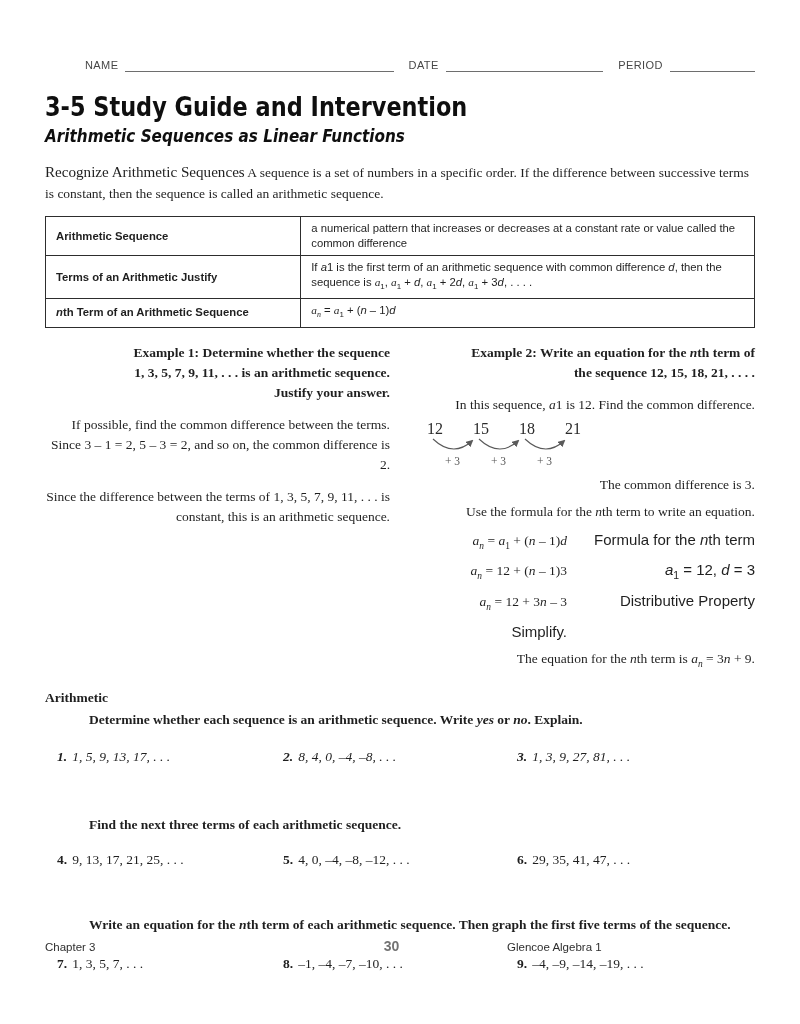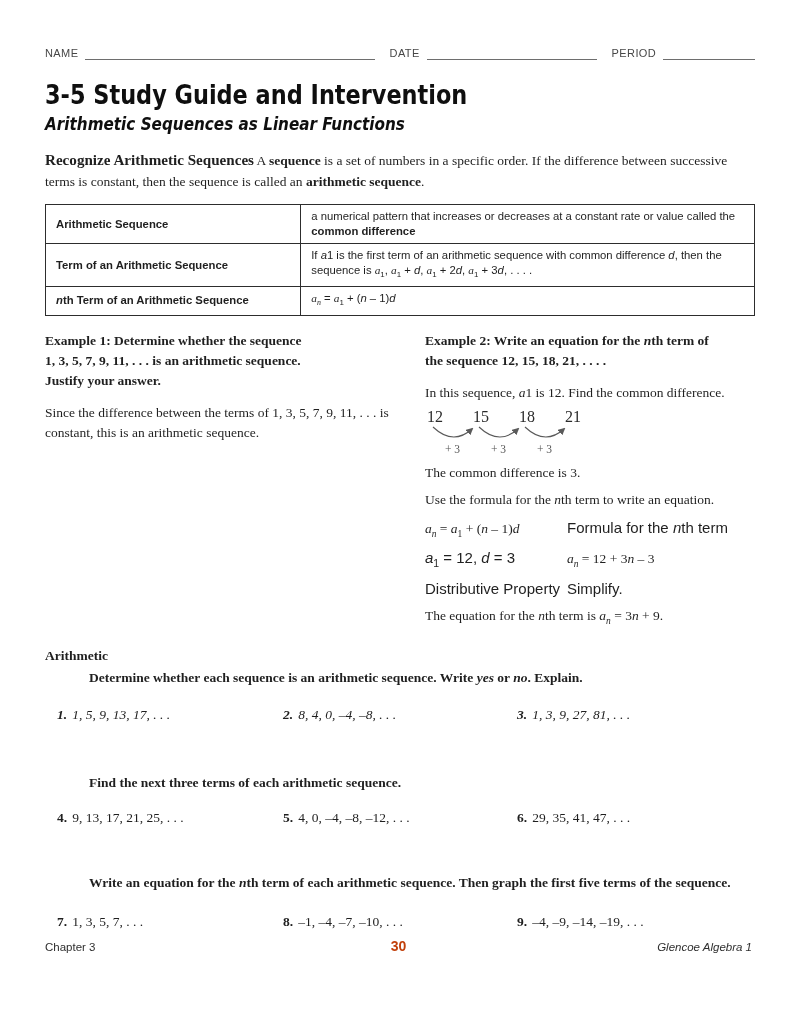--- a/index.html
+++ b/index.html
@@ -8,32 +8,32 @@
     position: relative;
     width: 800px; height: 1024px;
     background: #ffffff;
     font-family: "Liberation Serif", serif;
     color: #1f1f1f;
     overflow: hidden;
   }
   .content { padding: 0 45px; }
 
   
-  .b { font-weight: 700; }
+  .b { font-weight: 400; }
   .i { font-style: italic; }
   .lead { font-size: 1.12em; }
   .sub { font-size: 0.7em; vertical-align: sub; }
   .ser { font-family: "Liberation Serif", serif; }
 
   
   .hdr {
     display: flex; align-items: flex-end;
-    padding-top: 47px;
+    padding-top: 59px;
     font-family: "Liberation Sans", sans-serif;
-    font-size: 11px; color: #474747; letter-spacing: 0.4px;
+    font-size: 11px; color: #474747; letter-spacing: 0.4px; margin-left: 40px;
   }
   .hlabel { padding-right: 7px; line-height: 13px; }
   .blank { border-bottom: 1.2px solid #6e6e6e; height: 13px; margin-right: 15px; }
   .blank-name   { flex-grow: 3.15; }
   .blank-date   { flex-grow: 1.85; }
   .blank-period { flex-grow: 1.0; margin-right: 0; }
 
   .title {
     margin-top: 19px;
     font-family: "DejaVu Sans", sans-serif;
@@ -54,21 +54,21 @@
   table.def-table {
     width: 100%; margin-top: 12px;
     border-collapse: collapse;
     font-family: "Liberation Sans", sans-serif;
     font-size: 11.3px; line-height: 15px;
     border: 1.5px solid #2d2d2d;
   }
   table.def-table td { border: 1px solid #2d2d2d; padding: 4px 10px; vertical-align: middle; }
   td.lbl { width: 36%; font-weight: 700; }
 
-  .columns { display: flex; gap: 35px; margin-top: 15px; }
+  .columns { display: flex; gap: 35px; margin-top: 15px; text-align: right; }
   .col-left  { width: 345px; flex: none; }
   .col-right { flex: 1; }
 
   .ex-heading { font-weight: 700; font-size: 13.5px; line-height: 20px; }
   .para { margin-top: 12px; font-size: 13.5px; line-height: 20px; }
   .tight { margin-top: 7px; }
   .nowrap { white-space: nowrap; }
 
   .seq-svg { display: block; margin-top: 5px; }
   .seq-svg .term { font-family: "Liberation Serif", serif; font-size: 16px; fill: #2b2b2b; }
@@ -90,28 +90,28 @@
     font-size: 13.5px; line-height: 20px;
   }
   .ex-item .num { font-weight: 700; margin-right: 5px; }
   .gap-row1  { margin-top: 17px; font-style: italic; }
   .gap-head2 { margin-top: 48px; }
   .gap-row2  { margin-top: 15px; }
   .gap-head3 { margin-top: 45px; white-space: nowrap; }
   .gap-row3  { margin-top: 19px; }
 
   .footer {
-    position: absolute; top: 938px; left: 45px; right: 48px;
+    position: absolute; top: 938px; left: 45px; right: 62px;
     display: flex; align-items: baseline;
     font-family: "Liberation Sans", sans-serif;
     font-size: 11.5px; color: #2e2e2e;
   }
   .f-left  { flex: 1; text-align: left; }
-  .f-center{ flex: 1; text-align: center; font-weight: 700; font-size: 14px; color: #c2410c; }
-  .f-right { flex: 1; text-align: right; font-style: italic; }
+  .f-center{ flex: 1; text-align: center; font-weight: 700; font-size: 14px; color: #737373; }
+  .f-right { flex: 1; text-align: left; }
 </style>
 </head>
 <body>
 
 <div class="page">
   <div class="content">
 
     <div class="hdr">
       <span class="hlabel" data-bind="header.name_label">NAME</span>
       <span class="blank blank-name"></span>
@@ -126,34 +126,35 @@
 
     <p class="intro" data-bind-runs="intro.runs"><span class="b lead">Recognize Arithmetic Sequences</span><span> A </span><span class="b">sequence</span><span> is a set of numbers in a specific order. If the difference between successive terms is constant, then the sequence is called an </span><span class="b">arithmetic sequence</span><span>.</span></p>
 
     <table class="def-table">
       <tbody>
         <tr>
           <td class="lbl" data-bind-runs="definition_table.rows.0.label_runs"><span>Arithmetic Sequence</span></td>
           <td class="desc" data-bind-runs="definition_table.rows.0.desc_runs"><span>a numerical pattern that increases or decreases at a constant rate or value called the </span><span class="b">common difference</span></td>
         </tr>
         <tr>
-          <td class="lbl" data-bind-runs="definition_table.rows.1.label_runs"><span>Term of an Arithmetic Sequence</span></td>
+          <td class="lbl" data-bind-runs="definition_table.rows.1.label_runs"><span>Terms of an Arithmetic Justify</span></td>
           <td class="desc" data-bind-runs="definition_table.rows.1.desc_runs"><span>If </span><span class="i">a</span><span>1 is the first term of an arithmetic sequence with common difference </span><span class="i">d</span><span>, then the sequence is </span><span class="ser i">a</span><span class="sub">1</span><span>, </span><span class="ser i">a</span><span class="sub">1</span><span> + </span><span class="i">d</span><span>, </span><span class="ser i">a</span><span class="sub">1</span><span> + 2</span><span class="i">d</span><span>, </span><span class="ser i">a</span><span class="sub">1</span><span> + 3</span><span class="i">d</span><span>, . . . .</span></td>
         </tr>
         <tr>
           <td class="lbl" data-bind-runs="definition_table.rows.2.label_runs"><span class="i">n</span><span>th Term of an Arithmetic Sequence</span></td>
           <td class="desc" data-bind-runs="definition_table.rows.2.desc_runs"><span class="ser i">a</span><span class="ser sub i">n</span><span> = </span><span class="ser i">a</span><span class="sub">1</span><span> + (</span><span class="i">n</span><span> – 1)</span><span class="i">d</span></td>
         </tr>
       </tbody>
     </table>
 
     <div class="columns">
 
       <div class="col col-left">
         <p class="ex-heading" data-bind-runs="example1.heading_runs"><span>Example 1: Determine whether the sequence</span><br><span>1, 3, 5, 7, 9, 11, . . . is an arithmetic sequence.</span><br><span>Justify your answer.</span></p>
+        <p class="para" data-bind="example1.p1">If possible, find the common difference between the terms. Since 3 – 1 = 2, 5 – 3 = 2, and so on, the common difference is 2.</p>
         <p class="para" data-bind="example1.p2">Since the difference between the terms of 1, 3, 5, 7, 9, 11, . . . is constant, this is an arithmetic sequence.</p>
       </div>
 
       <div class="col col-right">
         <p class="ex-heading" data-bind-runs="example2.heading_runs"><span>Example 2: Write an equation for the </span><span class="i">n</span><span>th term of</span><br><span>the sequence 12, 15, 18, 21, . . . .</span></p>
         <p class="para nowrap" data-bind-runs="example2.intro_runs"><span>In this sequence, </span><span class="i">a</span><span>1 is 12. Find the common difference.</span></p>
 
         <svg class="seq-svg" width="172" height="48" viewBox="0 0 172 48">
           <defs>
             <marker id="arr" viewBox="0 0 8 8" refX="6" refY="4" markerWidth="6.5" markerHeight="6.5" orient="auto">
@@ -171,20 +172,21 @@
           <text class="step" x="66" y="45" data-bind="example2.diagram.steps.1">+ 3</text>
           <text class="step" x="112" y="45" data-bind="example2.diagram.steps.2">+ 3</text>
         </svg>
 
         <p class="para tight" data-bind="example2.common_diff">The common difference is 3.</p>
         <p class="para tight nowrap" data-bind-runs="example2.use_formula_runs"><span>Use the formula for the </span><span class="i">n</span><span>th term to write an equation.</span></p>
 
         <div class="eq-grid">
           <div class="eq" data-bind-runs="example2.equations.0.eq_runs"><span class="i">a</span><span class="sub i">n</span><span> = </span><span class="i">a</span><span class="sub">1</span><span> + (</span><span class="i">n</span><span> – 1)</span><span class="i">d</span></div>
           <div class="note" data-bind-runs="example2.equations.0.note_runs"><span>Formula for the </span><span class="i">n</span><span>th term</span></div>
+          <div class="eq" data-bind-runs="example2.equations.1.eq_runs"><span class="i">a</span><span class="sub i">n</span><span> = 12 + (</span><span class="i">n</span><span> – 1)3</span></div>
           <div class="note" data-bind-runs="example2.equations.1.note_runs"><span class="i">a</span><span class="sub">1</span><span> = 12, </span><span class="i">d</span><span> = 3</span></div>
           <div class="eq" data-bind-runs="example2.equations.2.eq_runs"><span class="i">a</span><span class="sub i">n</span><span> = 12 + 3</span><span class="i">n</span><span> – 3</span></div>
           <div class="note" data-bind-runs="example2.equations.2.note_runs"><span>Distributive Property</span></div>
           <div class="note" data-bind-runs="example2.equations.3.note_runs"><span>Simplify.</span></div>
         </div>
 
         <p class="para tight" data-bind-runs="example2.conclusion_runs"><span>The equation for the </span><span class="i">n</span><span>th term is </span><span class="i">a</span><span class="sub i">n</span><span> = 3</span><span class="i">n</span><span> + 9.</span></p>
       </div>
     </div>
 

